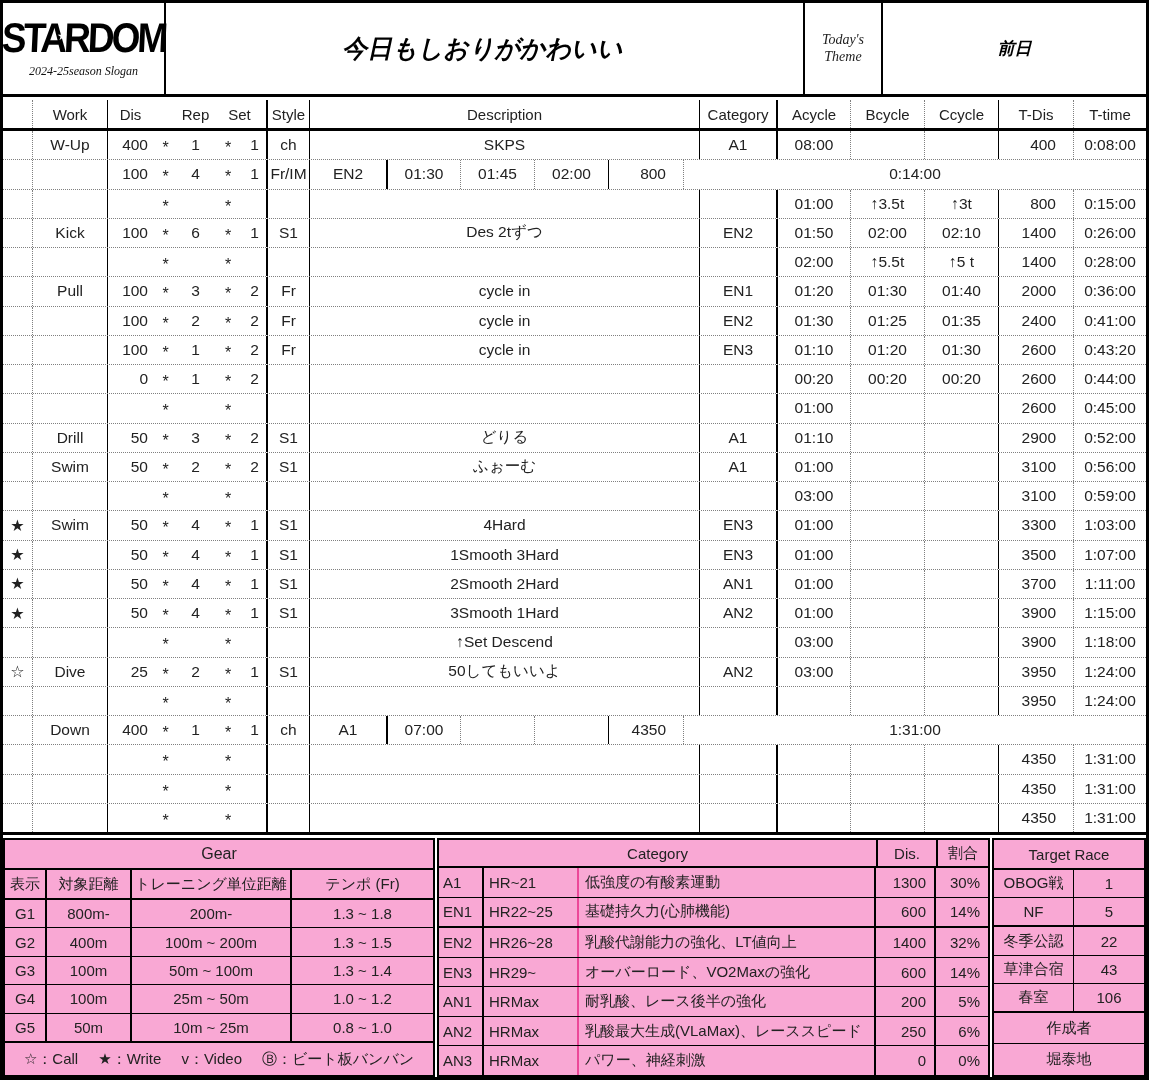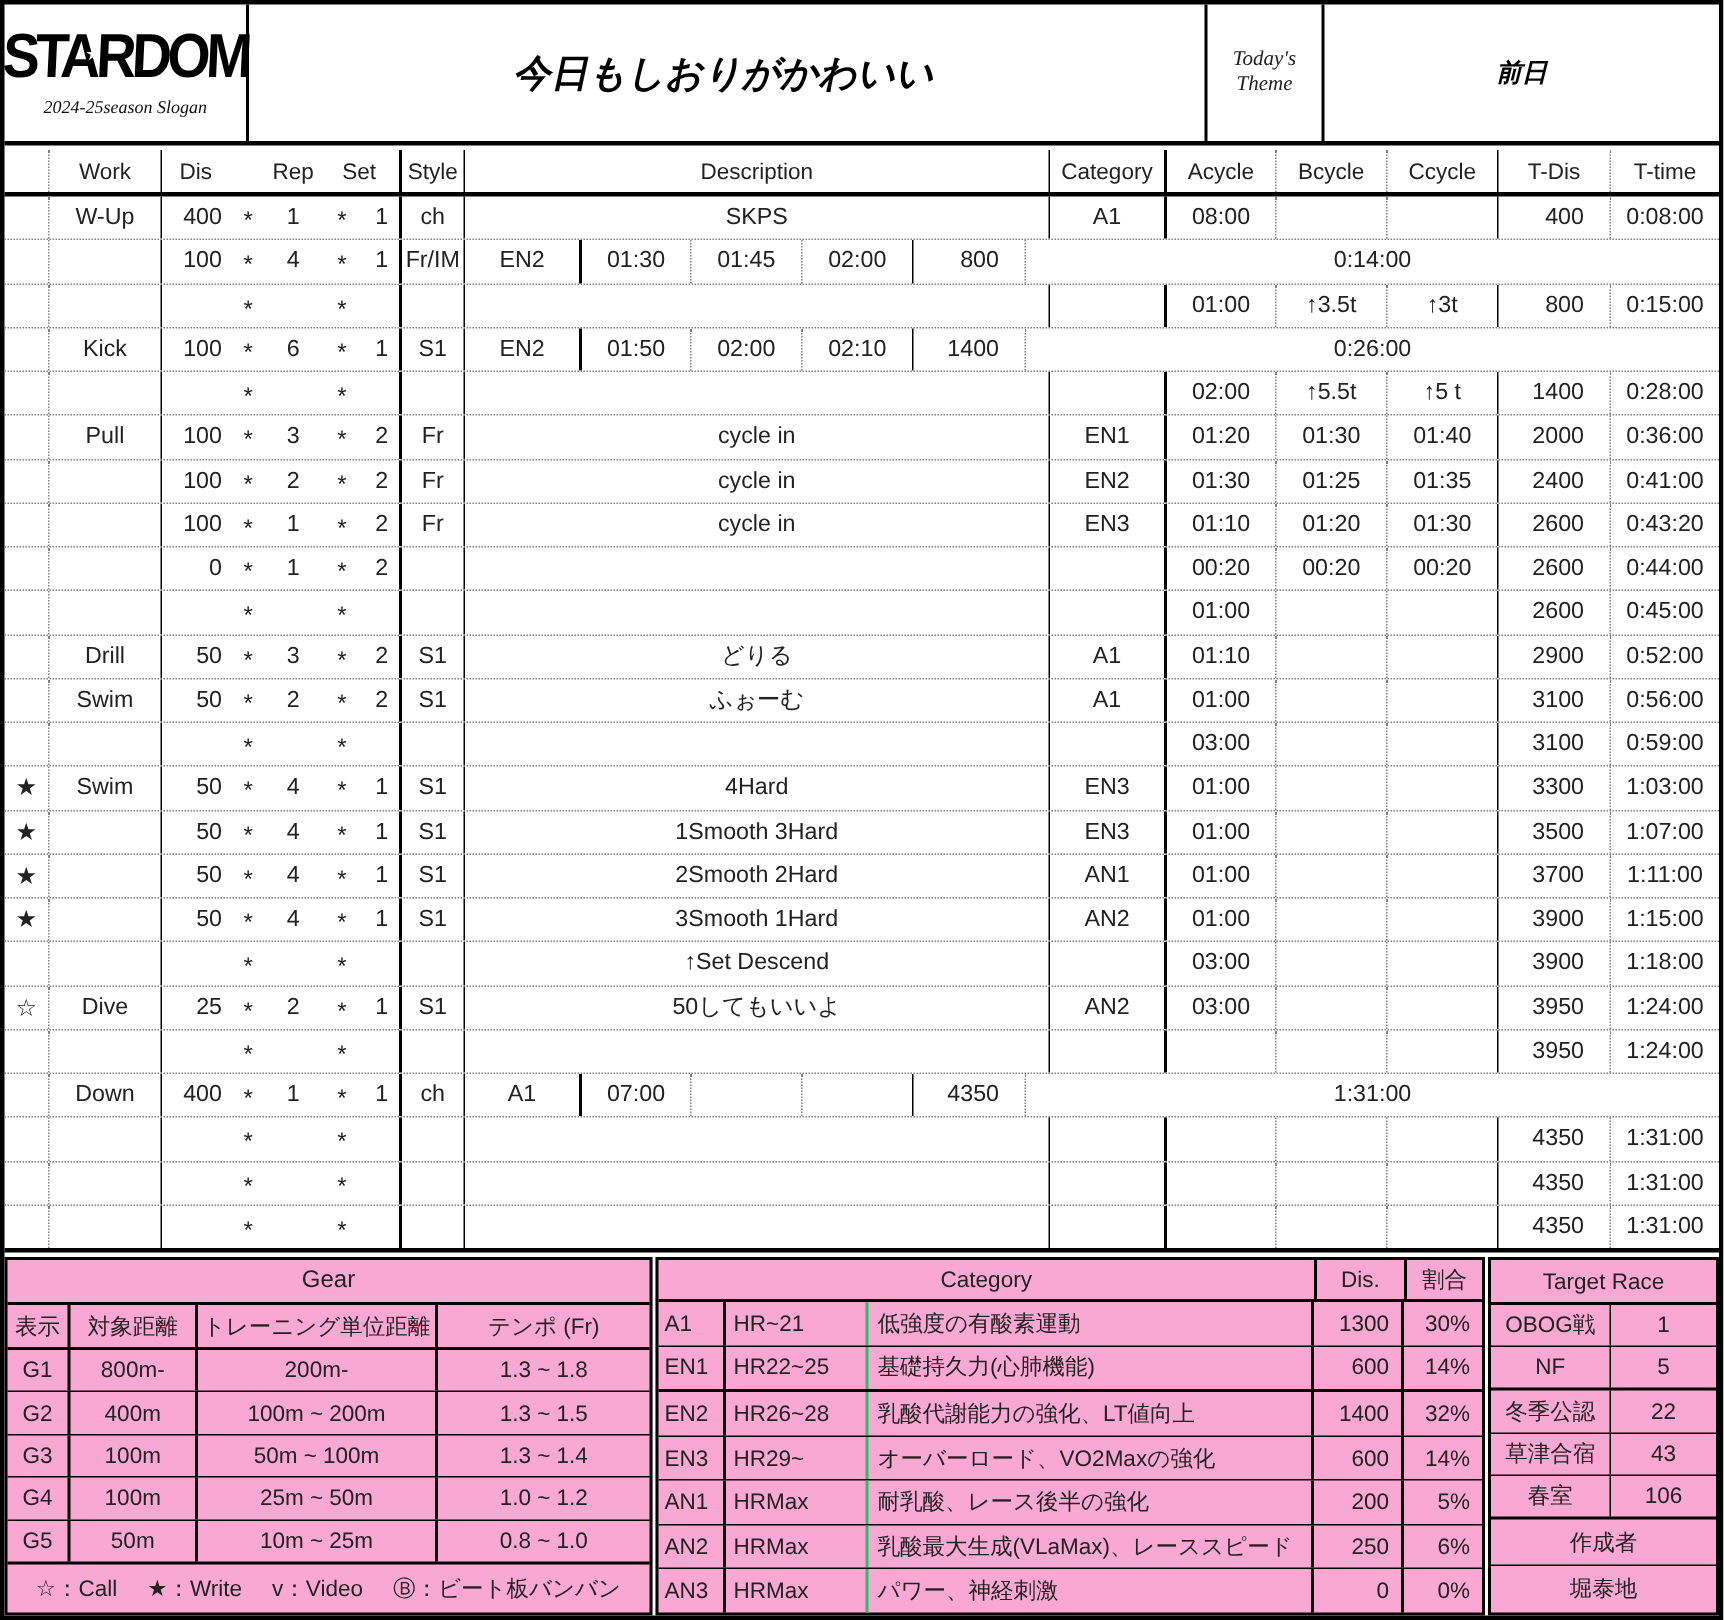--- a/index.html
+++ b/index.html
@@ -55,21 +55,21 @@
   .g-legend{height:32px;border-top:2.5px solid #000;display:flex;align-items:center;justify-content:center;gap:20px;}
   #cat{top:835px;left:434px;width:553px;height:239px;}
   .k-head{height:28px;border-bottom:2px solid #000;}
   .kh-main{flex:1;justify-content:center;}
   .kh-dis{width:60px;border-left:2px solid #000;justify-content:center;}
   .kh-pct{width:52px;border-left:2px solid #000;justify-content:center;}
   .k-row{flex:1;border-top:1px solid #000;}
   .k-row.first{border-top:none;}
   .k-row.thick{border-top:2px solid #000;}
   .kc-code{width:45px;border-right:2px solid #000;padding-left:4px;}
-  .kc-hr{width:95px;border-right:2px solid #22c55e;padding-left:5px;}
+  .kc-hr{width:95px;border-right:2px solid #ec4899;padding-left:5px;}
   .kc-desc{flex:1;border-right:2px solid #000;padding-left:6px;}
   .kc-dis{width:60px;border-right:2px solid #000;justify-content:flex-end;padding-right:8px;}
   .kc-pct{width:52px;justify-content:flex-end;padding-right:8px;}
   #race{top:835px;left:989px;width:154px;height:239px;}
   .r-head{height:28px;border-bottom:2px solid #000;display:flex;align-items:center;justify-content:center;}
   .r-row{flex:1;border-top:1px solid #000;}
   .r-row.first{border-top:none;}
   .r-row.thick{border-top:2px solid #000;}
   .rc1{width:80px;border-right:1.5px solid #000;justify-content:center;}
   .rc2{flex:1;justify-content:center;}
@@ -174,20 +174,21 @@
         </div>
         <div class="mrow">
           <div class="mc br-dot c-center c-star" style="width: 30px;"></div>
           <div class="mc br-solid c-center" style="width: 75px;">Kick</div>
           <div class="mc c-dis" style="width: 45px;">100</div>
           <div class="mc c-center c-sep" style="width: 25px;">*</div>
           <div class="mc c-center" style="width: 35px;">6</div>
           <div class="mc c-center c-sep" style="width: 30px;">*</div>
           <div class="mc br-thick c-center" style="width: 25px;">1</div>
           <div class="mc br-solid c-center" style="width: 42px;">S1</div>
+          <div class="mc br-solid c-center" style="width: 390px;">Des 2tずつ</div>
           <div class="mc br-thick c-center" style="width: 78px;">EN2</div>
           <div class="mc br-dot c-center" style="width: 73px;">01:50</div>
           <div class="mc br-dot c-center" style="width: 74px;">02:00</div>
           <div class="mc br-solid c-center" style="width: 74px;">02:10</div>
           <div class="mc br-dot c-tdis" style="width: 75px;">1400</div>
           <div class="mc c-center" style="flex: 1 1 0%;">0:26:00</div>
         </div>
         <div class="mrow">
           <div class="mc br-dot c-center c-star" style="width: 30px;"></div>
           <div class="mc br-solid c-center" style="width: 75px;"></div>

